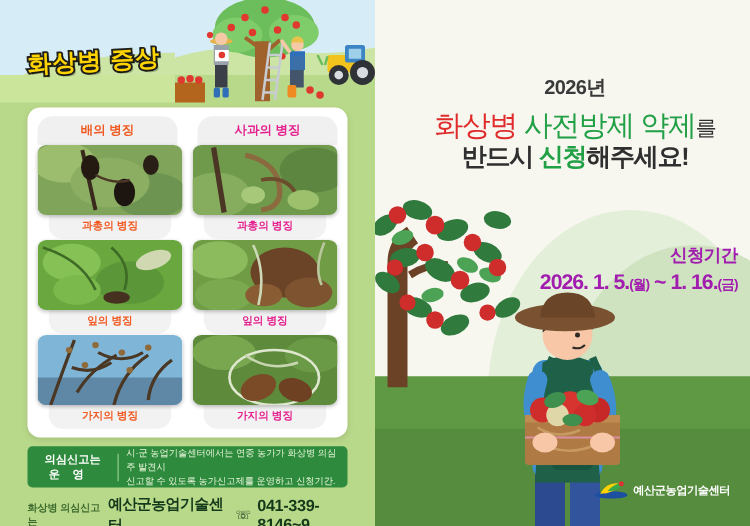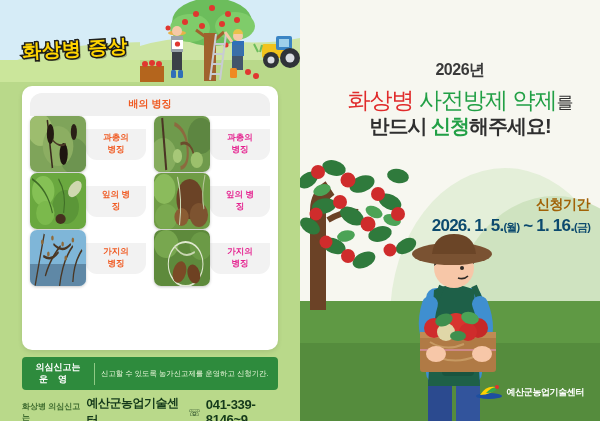--- a/index.html
+++ b/index.html
@@ -44,21 +44,21 @@
   .col-heads{display:flex;padding:7px 8px 0 8px;gap:16px;}
   .col-head{
     flex:1;text-align:center;font-size:10px;font-weight:bold;
     background:#f0f0f0;border-radius:12px 12px 0 0;padding:4px 0 5px 0;
   }
   .col-head.pear{color:#f05a22;}
   .col-head.apple{color:#e5218f;}
 
   .grid{padding:0 8px 6px 8px;}
   .row{display:flex;gap:8px;margin-bottom:1px;}
-  .cell{flex:1;display:flex;flex-direction:row;align-items:center;}
+  .cell{flex:1;display:flex;flex-direction:column;align-items:center;}
   .photo{
     width:100%;height:56px;border-radius:7px;overflow:hidden;position:relative;
     box-shadow:0 1px 3px rgba(0,0,0,.22);
   }
   .cap{
     font-size:8.5px;font-weight:bold;padding:3px 12px 4px 12px;
     background:#f2f2f2;border-radius:0 0 11px 11px;width:64%;text-align:center;
   }
   .cap.pear{color:#f05a22;}
   .cap.apple{color:#e5218f;}
@@ -97,22 +97,22 @@
   .headline{position:absolute;left:0;top:60px;width:240px;text-align:center;z-index:10;margin-left:40px;}
   .hl-year{font-size:16px;font-weight:bold;color:#3a3a3a;letter-spacing:-.5px;}
   .hl-1{margin-top:6px;font-size:23px;font-weight:normal;letter-spacing:-1px;line-height:1.15;}
   .hl-2{margin-top:2px;font-size:20px;font-weight:bold;letter-spacing:-1px;line-height:1.15;}
   .c-red{color:#e02b2b;}
   .c-green{color:#22a046;}
   .c-dark{color:#2f2f2f;}
   .sm{font-size:17px;}
 
   .period{position:absolute;right:10px;top:196px;text-align:right;z-index:12;}
-  .pd-label{font-size:14px;font-weight:bold;color:#a16207;letter-spacing:-.5px;}
-  .pd-date{margin-top:2px;font-size:17px;font-weight:bold;color:#0c4a6e;letter-spacing:-.8px;white-space:nowrap;}
+  .pd-label{font-size:14px;font-weight:bold;color:#a21caf;letter-spacing:-.5px;}
+  .pd-date{margin-top:2px;font-size:17px;font-weight:bold;color:#a21caf;letter-spacing:-.8px;white-space:nowrap;}
   .pd-date .day{font-size:11px;}
 
   .logo{position:absolute;right:16px;bottom:22px;display:flex;align-items:center;gap:5px;z-index:12;}
   .logo-txt{font-size:9px;font-weight:bold;color:#ffffff;letter-spacing:-.4px;}
 
   .rtree{position:absolute;left:-6px;top:150px;width:150px;height:160px;z-index:8;}
   .rfarmer{position:absolute;left:86px;top:228px;width:140px;height:195px;z-index:11;}
 </style>
 </head>
 <body>
@@ -190,20 +190,21 @@
       <circle cx="150" cy="58" r="10" fill="#2f3338"></circle>
         <circle cx="150" cy="58" r="4.5" fill="#d9dde1"></circle>
       <path d="M118 52 l-4 -8 M120 52 l2 -7" stroke="#6cbd5c" stroke-width="2" fill="none"></path>
     </svg>
 
     <div class="title-banner">화상병 증상</div>
 
     <div class="card">
       <div class="col-heads">
         <div class="col-head pear">배의 병징</div>
+        <div class="col-head apple">사과의 병징</div>
       </div>
 
       <div class="grid">
 
         <div class="row">
           <div class="cell">
             <div class="photo">
               <svg viewBox="0 0 110 56" preserveAspectRatio="none" width="100%" height="100%">
                 <rect width="110" height="56" fill="#7fa45a"></rect>
                 <ellipse cx="20" cy="14" rx="24" ry="16" fill="#9dbd6e"></ellipse>
@@ -313,20 +314,21 @@
       </div>
     </div>
 
     <div class="report-box">
       <div class="report-label">
         <div>의심신고는</div>
         <div class="sp">운영</div>
       </div>
       <div class="report-div"></div>
       <div class="report-text">
+        <div>시·군 농업기술센터에서는 연중 농가가 화상병 의심주 발견시</div>
         <div>신고할 수 있도록 농가신고제를 운영하고 신청기간.</div>
       </div>
     </div>
 
     <div class="footer-line">
       <span class="fl-pre">화상병 의심신고는</span>
       <span class="fl-org">예산군농업기술센터</span>
       <span class="fl-ico">☏</span>
       <span class="fl-tel">041-339-8146~9</span>
     </div>

